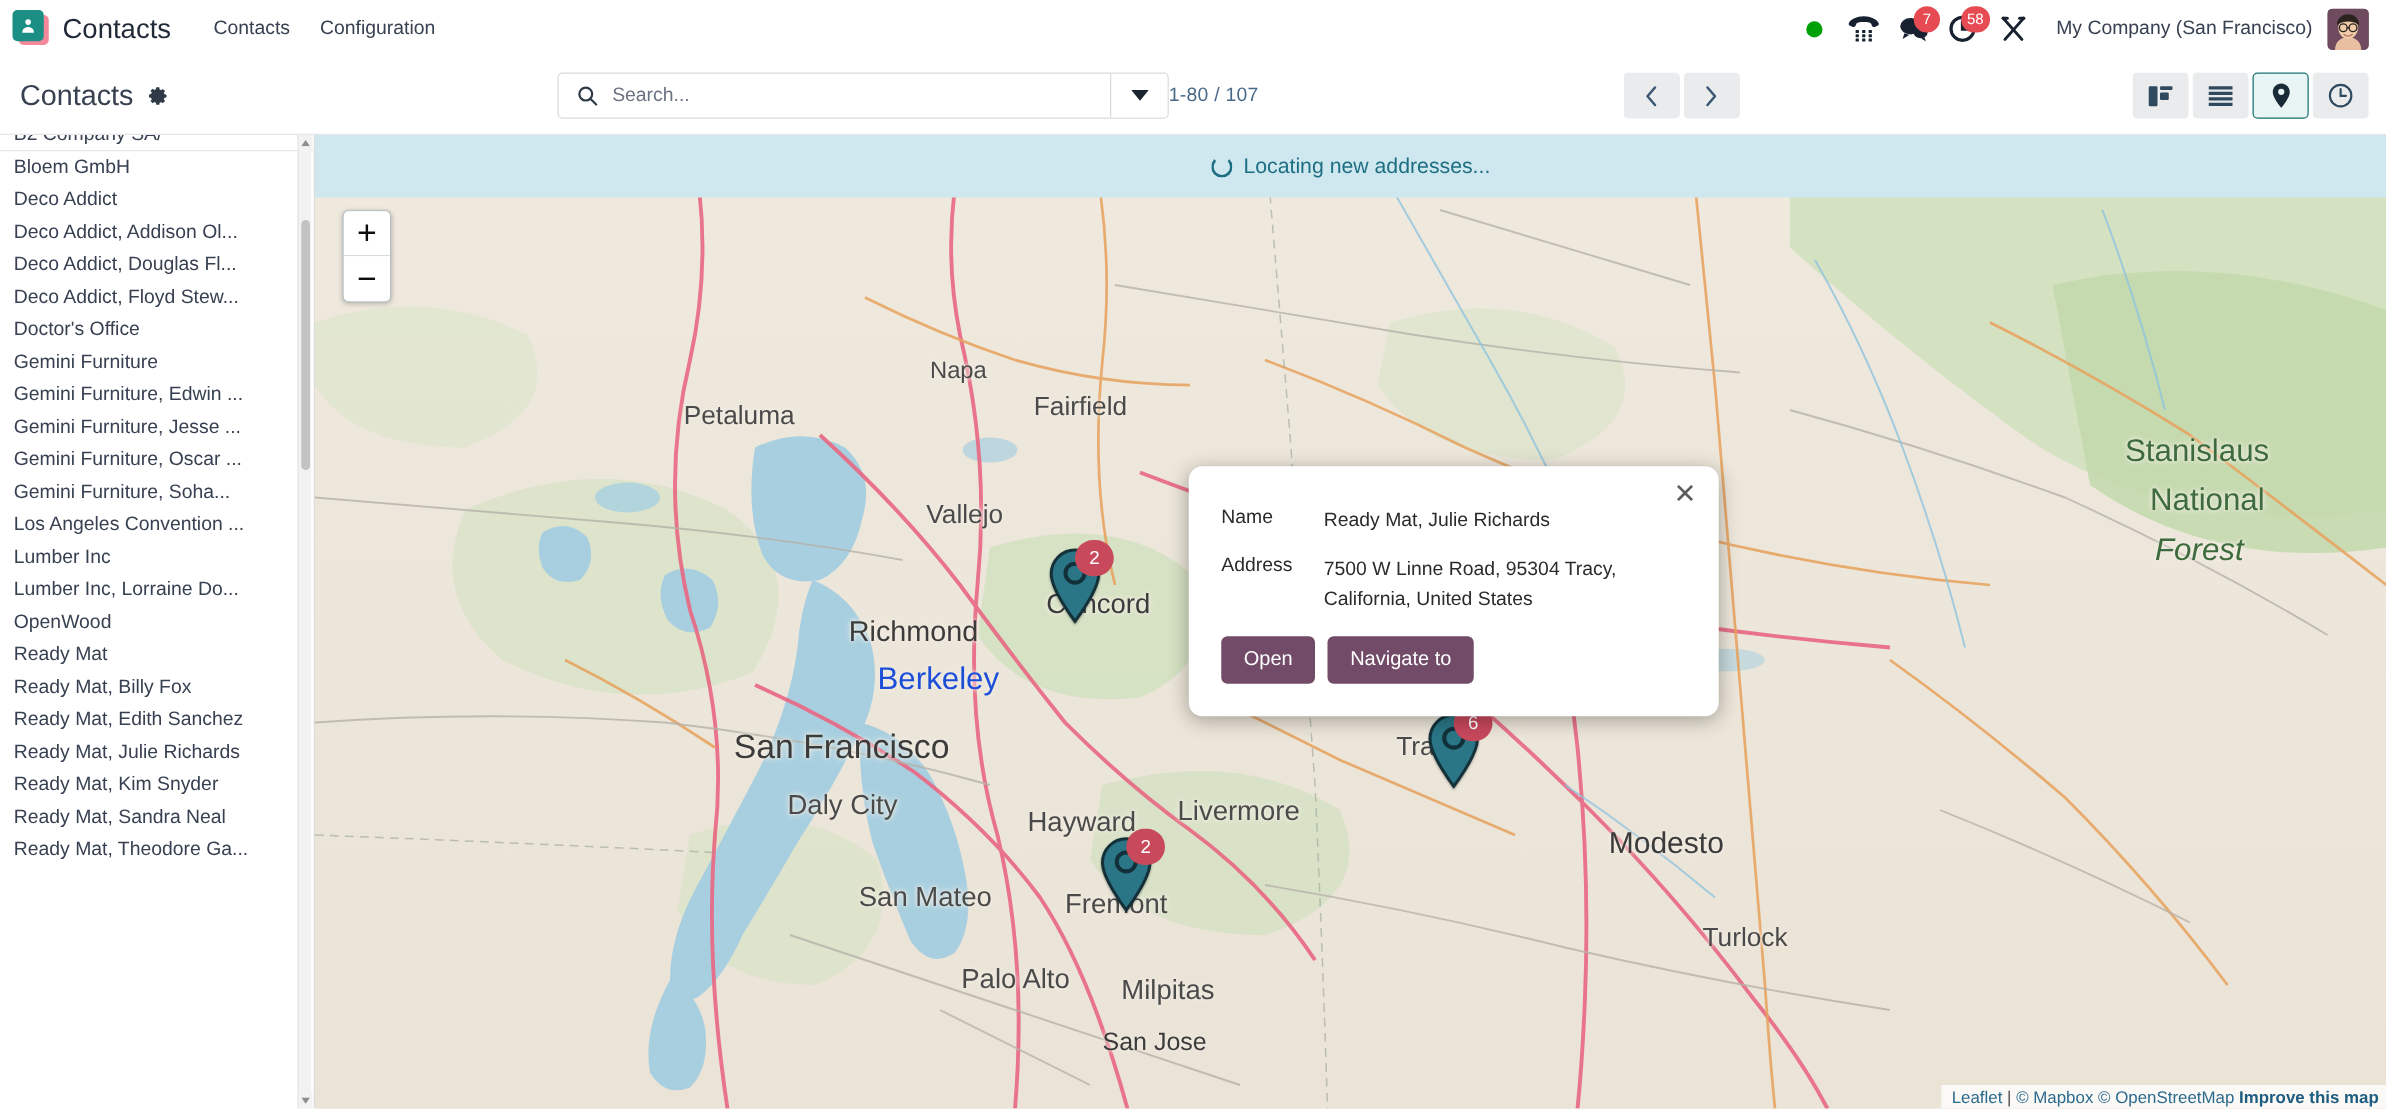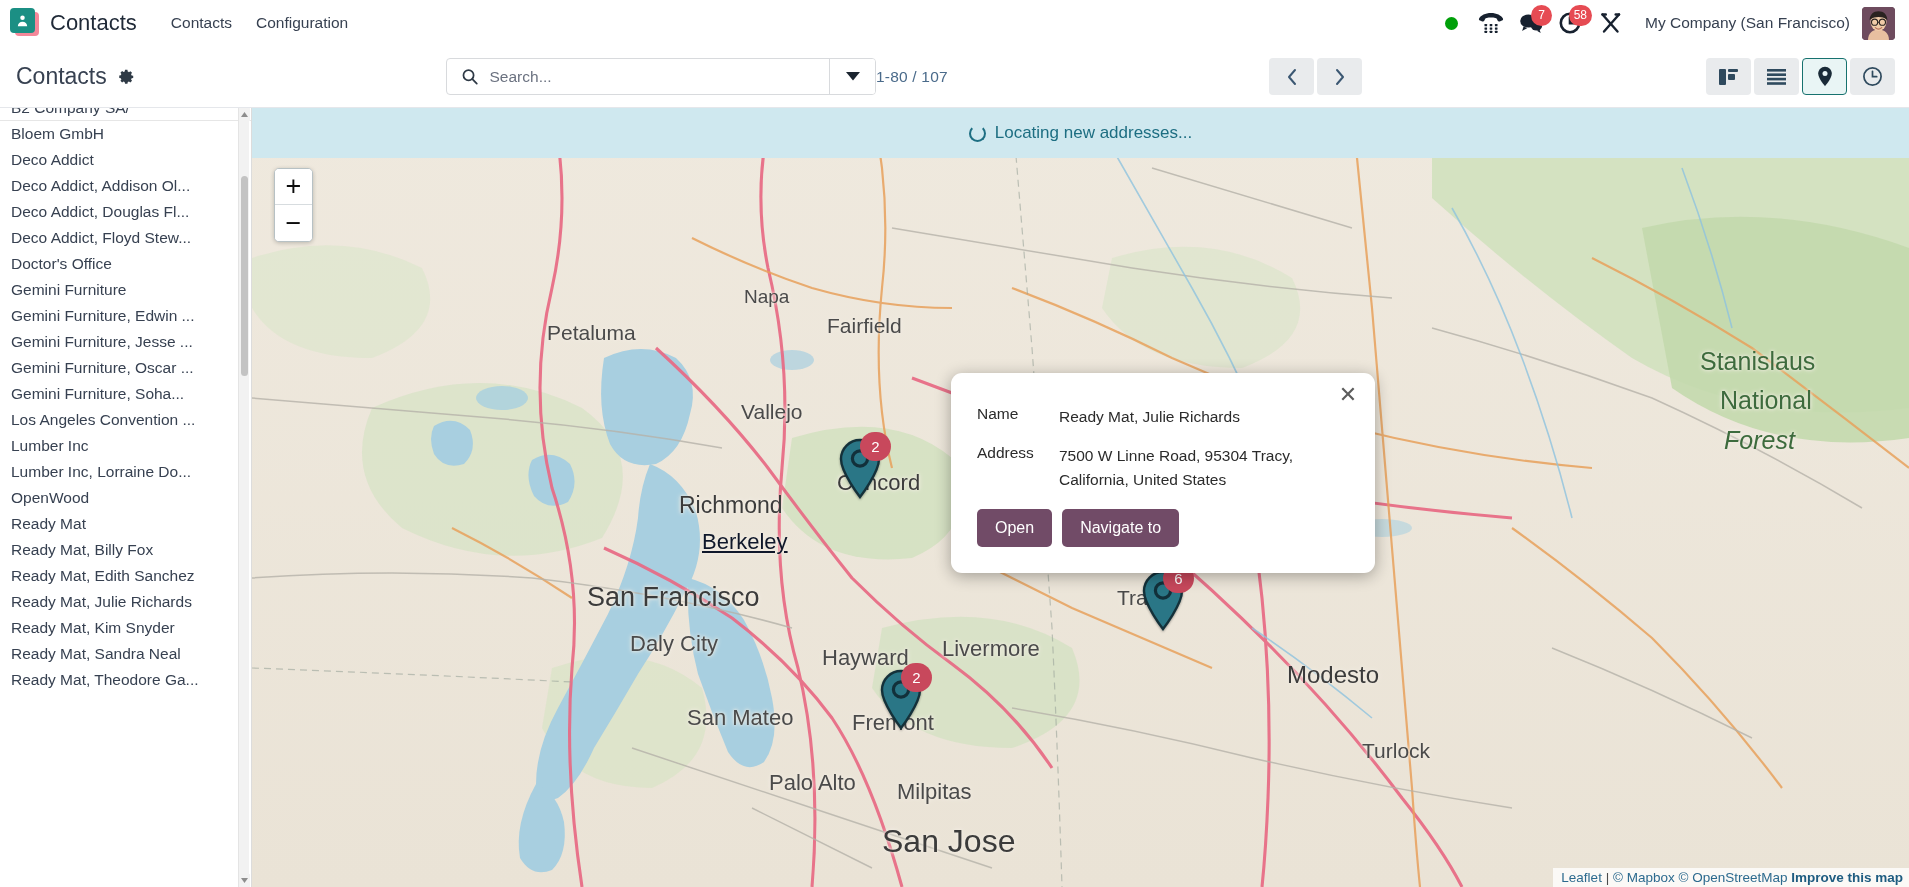--- a/index.html
+++ b/index.html
@@ -97,21 +97,21 @@
   }
   .cp-title {
     font-size: 23px; color: #374151; font-weight: 400;
     display: flex; align-items: center; gap: 10px;
     white-space: nowrap;
   }
   .gear-ico { cursor: pointer; display:block; }
   .cp-left { width: 430px; display: flex; align-items: center; }
   .searchwrap {
     flex: 0 0 auto;
-    width: 430px;
+    width: 489px;
     height: 37px;
     display: flex;
     border: 1px solid #d8dadd;
     border-radius: 4px;
     background: #fff;
     overflow: hidden;
   }
   .searchwrap .s-input {
     flex: 1 1 auto;
     display: flex; align-items: center;
@@ -609,33 +609,33 @@
       </g>
     </svg>
 
     <div id="map-labels">
         <div style="position: absolute; left: 295px; top: 213px; font-size: 21px; color: rgb(74, 74, 74); white-space: nowrap; z-index: 10; text-shadow: rgb(242, 237, 228) 0px 0px 3px, rgb(242, 237, 228) 0px 0px 5px;">Petaluma</div>
         <div style="position: absolute; left: 575px; top: 206px; font-size: 21px; color: rgb(74, 74, 74); white-space: nowrap; z-index: 10; text-shadow: rgb(242, 237, 228) 0px 0px 3px, rgb(242, 237, 228) 0px 0px 5px;">Fairfield</div>
         <div style="position: absolute; left: 492px; top: 178px; font-size: 19px; color: rgb(74, 74, 74); white-space: nowrap; z-index: 10; text-shadow: rgb(242, 237, 228) 0px 0px 3px, rgb(242, 237, 228) 0px 0px 5px;">Napa</div>
         <div style="position: absolute; left: 489px; top: 292px; font-size: 21px; color: rgb(74, 74, 74); white-space: nowrap; z-index: 10; text-shadow: rgb(242, 237, 228) 0px 0px 3px, rgb(242, 237, 228) 0px 0px 5px; text-align: center;">Vallejo</div>
         <div style="position: absolute; left: 585px; top: 362px; font-size: 22px; color: rgb(59, 59, 59); white-space: nowrap; z-index: 10; text-shadow: rgb(242, 237, 228) 0px 0px 3px, rgb(242, 237, 228) 0px 0px 5px;">Concord</div>
         <div style="position: absolute; left: 427px; top: 384px; font-size: 23px; color: rgb(59, 59, 59); white-space: nowrap; z-index: 10; text-shadow: rgb(242, 237, 228) 0px 0px 3px, rgb(242, 237, 228) 0px 0px 5px;">Richmond</div>
-        <div style="position: absolute; left: 450px; top: 421px; font-size: 22px; color: #0f172a; white-space: nowrap; z-index: 10; text-shadow: rgb(242, 237, 228) 0px 0px 3px, rgb(242, 237, 228) 0px 0px 5px; text-decoration: underline;">Berkeley</div>
+        <div style="position: absolute; left: 450px; top: 421px; font-size: 25px; color: #1d4ed8; white-space: nowrap; z-index: 10; text-shadow: rgb(242, 237, 228) 0px 0px 3px, rgb(242, 237, 228) 0px 0px 5px;">Berkeley</div>
         <div style="position: absolute; left: 335px; top: 474px; font-size: 27px; color: rgb(59, 59, 59); white-space: nowrap; z-index: 10; text-shadow: rgb(242, 237, 228) 0px 0px 3px, rgb(242, 237, 228) 0px 0px 5px;">San Francisco</div>
         <div style="position: absolute; left: 378px; top: 523px; font-size: 22px; color: rgb(74, 74, 74); white-space: nowrap; z-index: 10; text-shadow: rgb(242, 237, 228) 0px 0px 3px, rgb(242, 237, 228) 0px 0px 5px;">Daly City</div>
         <div style="position: absolute; left: 570px; top: 537px; font-size: 22px; color: rgb(74, 74, 74); white-space: nowrap; z-index: 10; text-shadow: rgb(242, 237, 228) 0px 0px 3px, rgb(242, 237, 228) 0px 0px 5px;">Hayward</div>
         <div style="position: absolute; left: 690px; top: 528px; font-size: 22px; color: rgb(74, 74, 74); white-space: nowrap; z-index: 10; text-shadow: rgb(242, 237, 228) 0px 0px 3px, rgb(242, 237, 228) 0px 0px 5px;">Livermore</div>
         <div style="position: absolute; left: 865px; top: 478px; font-size: 21px; color: rgb(74, 74, 74); white-space: nowrap; z-index: 10; text-shadow: rgb(242, 237, 228) 0px 0px 3px, rgb(242, 237, 228) 0px 0px 5px;">Tracy</div>
         <div style="position: absolute; left: 1035px; top: 553px; font-size: 24px; color: rgb(59, 59, 59); white-space: nowrap; z-index: 10; text-shadow: rgb(242, 237, 228) 0px 0px 3px, rgb(242, 237, 228) 0px 0px 5px;">Modesto</div>
         <div style="position: absolute; left: 1110px; top: 631px; font-size: 21px; color: rgb(74, 74, 74); white-space: nowrap; z-index: 10; text-shadow: rgb(242, 237, 228) 0px 0px 3px, rgb(242, 237, 228) 0px 0px 5px;">Turlock</div>
         <div style="position: absolute; left: 435px; top: 597px; font-size: 22px; color: rgb(74, 74, 74); white-space: nowrap; z-index: 10; text-shadow: rgb(242, 237, 228) 0px 0px 3px, rgb(242, 237, 228) 0px 0px 5px;">San Mateo</div>
         <div style="position: absolute; left: 600px; top: 602px; font-size: 22px; color: rgb(74, 74, 74); white-space: nowrap; z-index: 10; text-shadow: rgb(242, 237, 228) 0px 0px 3px, rgb(242, 237, 228) 0px 0px 5px;">Fremont</div>
         <div style="position: absolute; left: 517px; top: 662px; font-size: 22px; color: rgb(74, 74, 74); white-space: nowrap; z-index: 10; text-shadow: rgb(242, 237, 228) 0px 0px 3px, rgb(242, 237, 228) 0px 0px 5px;">Palo Alto</div>
         <div style="position: absolute; left: 645px; top: 671px; font-size: 22px; color: rgb(74, 74, 74); white-space: nowrap; z-index: 10; text-shadow: rgb(242, 237, 228) 0px 0px 3px, rgb(242, 237, 228) 0px 0px 5px;">Milpitas</div>
-        <div style="position: absolute; left: 630px; top: 715px; font-size: 32px; color: rgb(59, 59, 59); white-space: nowrap; z-index: 10; text-shadow: rgb(242, 237, 228) 0px 0px 3px, rgb(242, 237, 228) 0px 0px 5px;">San Jose</div>
+        <div style="position: absolute; left: 630px; top: 715px; font-size: 20px; color: rgb(59, 59, 59); white-space: nowrap; z-index: 10; text-shadow: rgb(242, 237, 228) 0px 0px 3px, rgb(242, 237, 228) 0px 0px 5px;">San Jose</div>
         <div style="position: absolute; left: 1448px; top: 239px; font-size: 25px; color: rgb(61, 107, 61); white-space: nowrap; z-index: 10; text-shadow: rgb(242, 237, 228) 0px 0px 3px, rgb(242, 237, 228) 0px 0px 5px;">Stanislaus</div>
         <div style="position: absolute; left: 1468px; top: 278px; font-size: 25px; color: rgb(61, 107, 61); white-space: nowrap; z-index: 10; text-shadow: rgb(242, 237, 228) 0px 0px 3px, rgb(242, 237, 228) 0px 0px 5px;">National</div>
         <div style="position: absolute; left: 1472px; top: 318px; font-size: 25px; color: rgb(61, 107, 61); white-space: nowrap; z-index: 10; text-shadow: rgb(242, 237, 228) 0px 0px 3px, rgb(242, 237, 228) 0px 0px 5px; font-style: italic;">Forest</div>
       </div>
 
     <div class="loadbar">
       <span class="spinner"></span>
       <span>Locating new addresses...</span>
     </div>
 

